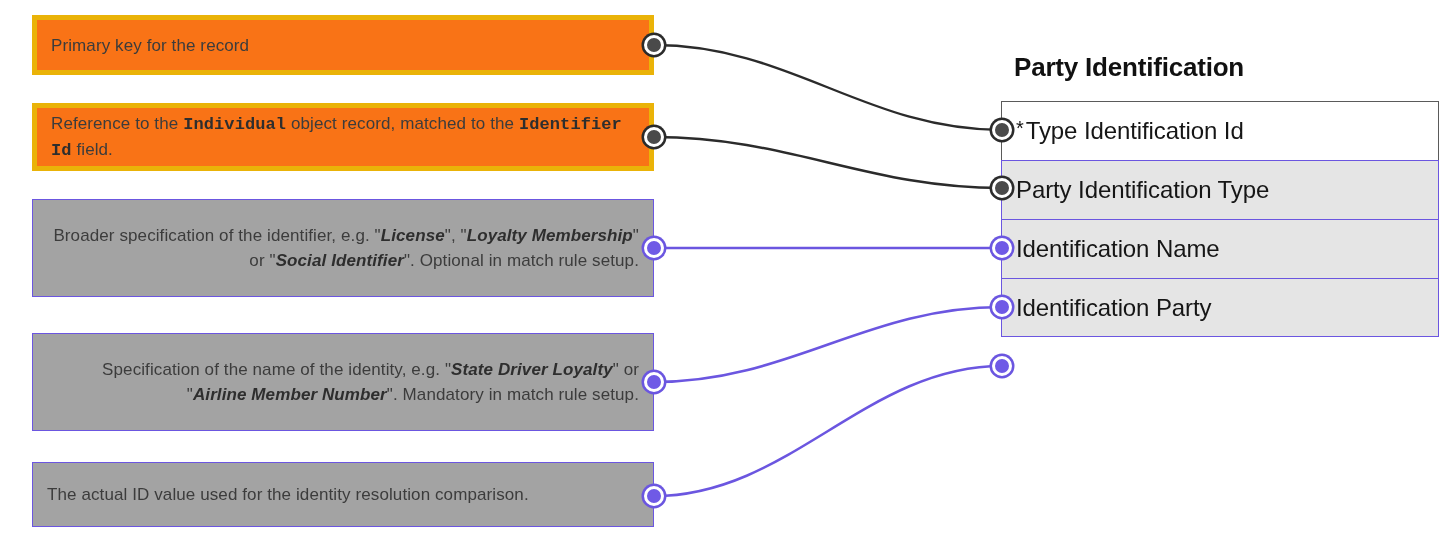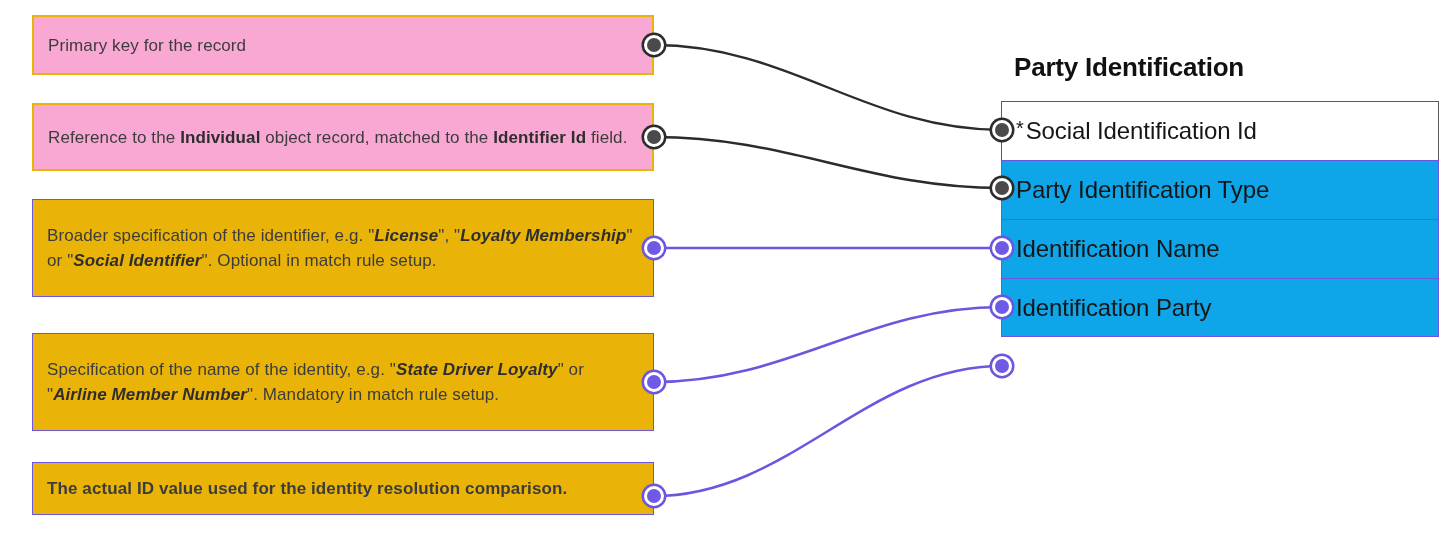--- a/index.html
+++ b/index.html
@@ -20,29 +20,30 @@
     box-sizing:border-box;
     display:flex;
     align-items:center;
     padding:0 14px;
     font-size:17px;
     line-height:25px;
     color:#3c3c3c;
     letter-spacing:0.1px;
   }
   .callout.plain{
-    background:#f9a8d4;
-    border:2px solid #eab308;
+    background:#f97316;
+    border:5px solid #eab308;
   }
   .callout.violet{
-    background:#eab308;
+    background:#a3a3a3;
     border:1.5px solid #6b56e0;
+    text-align:right;
   }
   .callout .txt{display:block;}
-  .callout b{font-weight:bold;color:#2e2e2e;}
+  .callout b{font-weight:bold;color:#2e2e2e;font-family:Liberation Mono, monospace;}
   .callout i{font-weight:bold;font-style:italic;color:#2e2e2e;}
 
   
   #entity-title{
     position:absolute;
     left:1014px;top:52px;
     font-size:26px;
     font-weight:bold;
     color:#111111;
     letter-spacing:-0.2px;
@@ -65,21 +66,21 @@
     white-space:nowrap;
     letter-spacing:-0.1px;
   }
   .erow.key{
     background:#ffffff;
     border:1px solid #5a5a5a;
     border-bottom:none;
   }
   .erow.key.last-dark{border-bottom:1px solid #5a5a5a;}
   .erow.attr{
-    background:#0ea5e9;
+    background:#e5e5e5;
     border:1px solid #6b56e0;
     border-bottom:none;
   }
   .erow.attr.last{border-bottom:1.5px solid #6b56e0;}
   .req{font-size:20px;margin-right:2px;position:relative;top:-3px;}
 
   
   .dot{position:absolute;width:20px;height:20px;border-radius:50%;box-sizing:border-box;}
   .dot.dark{
     background:#4a4a4a;
@@ -114,30 +115,30 @@
   </div>
 
   <div class="callout violet" style="left:32px;top:199px;width:622px;height:98px;">
     <span class="txt">Broader specification of the identifier, e.g. "<i>License</i>", "<i>Loyalty Membership</i>" or "<i>Social Identifier</i>". Optional in match rule setup.</span>
   </div>
 
   <div class="callout violet" style="left:32px;top:333px;width:622px;height:98px;">
     <span class="txt">Specification of the name of the identity, e.g. "<i>State Driver Loyalty</i>" or "<i>Airline Member Number</i>". Mandatory in match rule setup.</span>
   </div>
 
-  <div class="callout violet" style="left:32px;top:462px;width:622px;height:53px;font-weight:bold;">
+  <div class="callout violet" style="left:32px;top:462px;width:622px;height:65px;">
     <span class="txt">The actual ID value used for the identity resolution comparison.</span>
   </div>
 
   <div id="entity-title">Party Identification</div>
 
   <div id="entity-table">
     <div class="erow key">
       <span class="req">*</span>
-      <span>Social Identification Id</span>
+      <span>Type Identification Id</span>
     </div>
     <div class="erow attr">
       <span>Party Identification Type</span>
     </div>
     <div class="erow attr">
       <span>Identification Name</span>
     </div>
     <div class="erow attr last">
       <span>Identification Party</span>
     </div>

